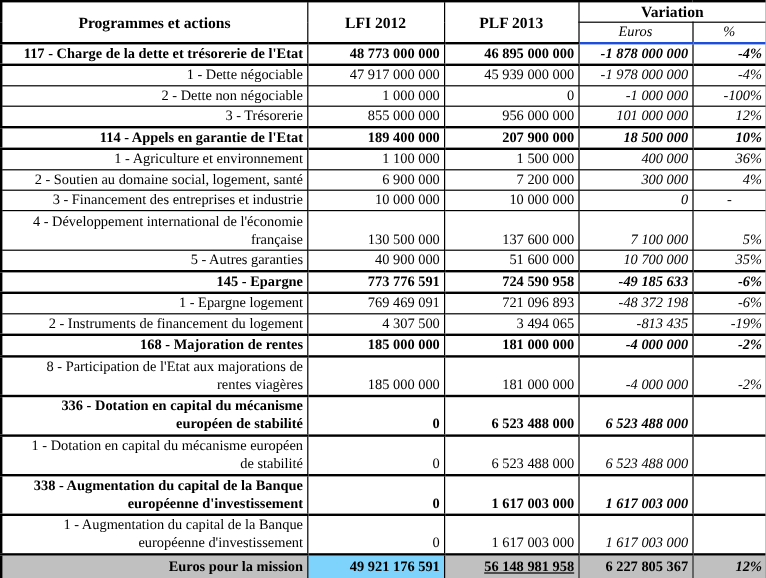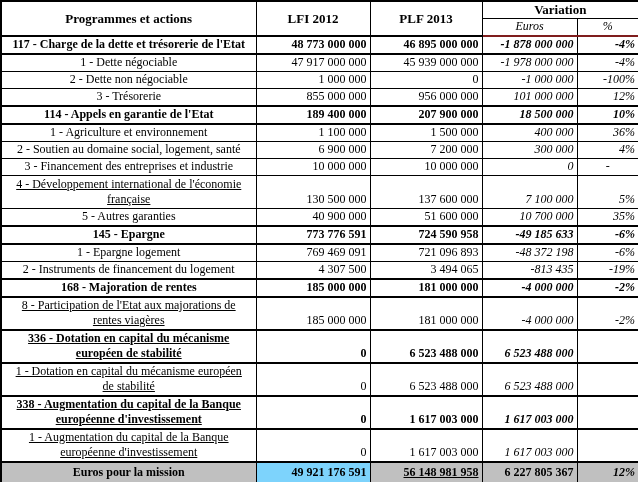--- a/index.html
+++ b/index.html
@@ -31,39 +31,38 @@
   thead th {
     vertical-align: middle;
     text-align: center;
     font-weight: bold;
     font-size: 13px;
   }
   thead th.sub {
     font-weight: normal;
     font-style: italic;
     font-size: 12px;
-    border-bottom: 2px solid #7f1d1d;
+    border-bottom: 2px solid #1d4ed8;
   }
   thead th[rowspan] {
     border-bottom: 2px solid #000000;
   }
   tr.h1 { height: 17px; }
   tr.h2 { height: 16px; }
   tbody td {
     vertical-align: bottom;
   }
   tbody tr { height: 17px; }
   tbody tr.tall { height: 33px; }
   td.label {
-    text-align: center;
+    text-align: right;
     white-space: nowrap;
   }
   td.label.wrap {
     white-space: pre-line;
-    text-decoration: underline;
   }
   td.num {
     text-align: right;
     white-space: nowrap;
   }
   td.euros, td.pct {
     font-style: italic;
   }
   td.pct.center {
     text-align: center;

